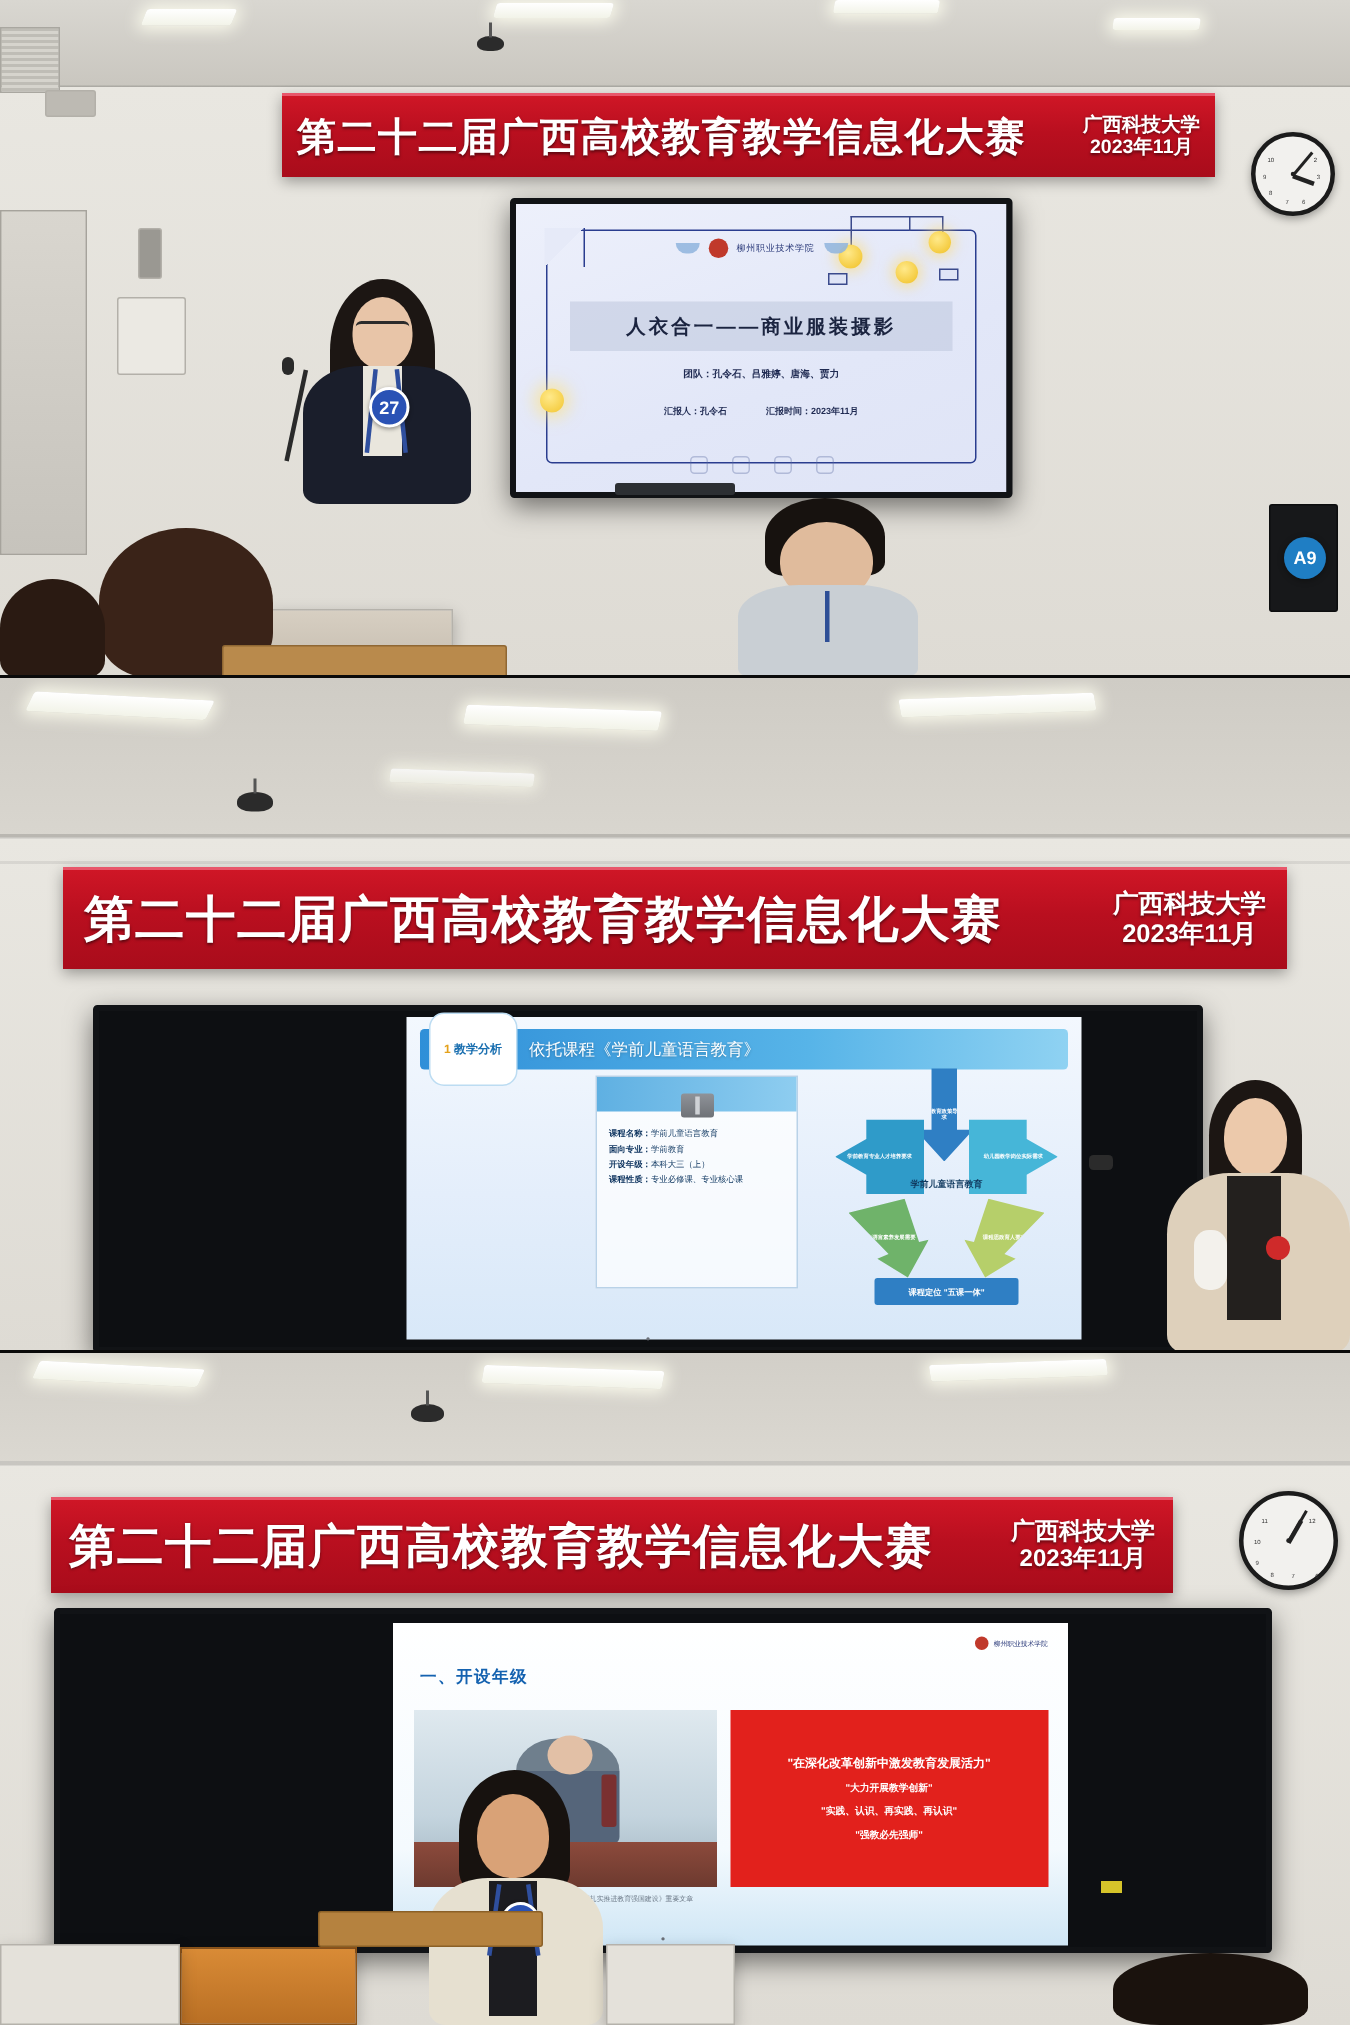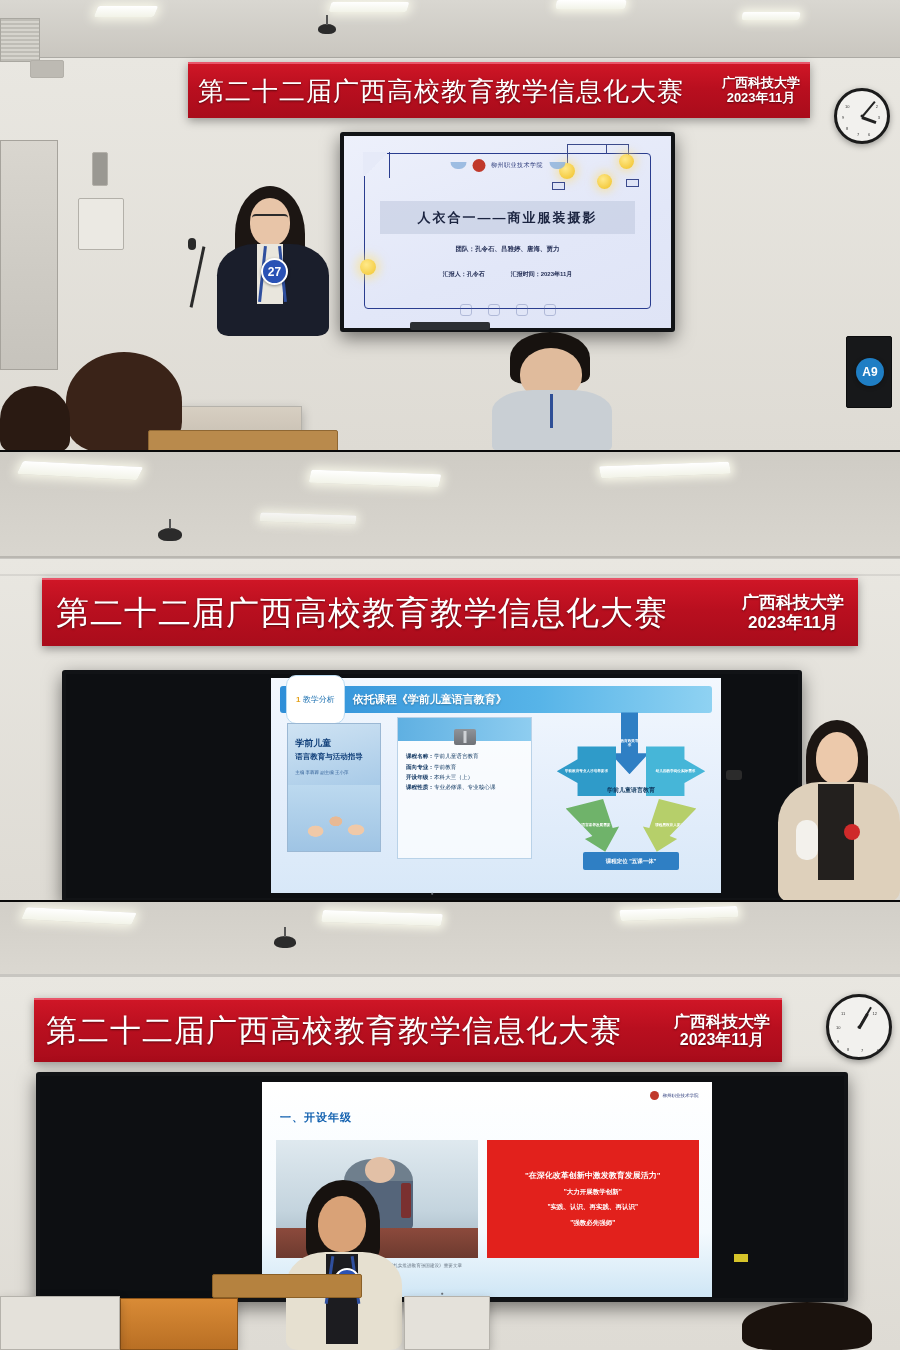--- a/index.html
+++ b/index.html
@@ -41,21 +41,21 @@
 
   
   .banner {
     position:absolute;
     background:linear-gradient(180deg,#cf1626,#b90f1f 45%,#a90c1b);
     border-top:2px solid #e8566a;
     display:flex; align-items:center;
     box-shadow:0 3px 9px rgba(0,0,0,.35);
   }
   .banner .title {
-    color:#fff; font-weight:normal; letter-spacing:1px;
+    color:#fff; font-weight:bold; letter-spacing:1px;
     text-shadow:0 1px 2px rgba(0,0,0,.5);
     white-space:nowrap;
   }
   .banner .org { color:#fff; text-align:center; line-height:1.15; white-space:nowrap; }
   .banner .org div { font-weight:bold; text-shadow:0 1px 2px rgba(0,0,0,.5); }
 
   
   .tv {
     position:absolute; background:#0d0f12; border:4px solid #111316;
     border-radius:3px; box-shadow:0 6px 18px rgba(0,0,0,.5);
@@ -90,24 +90,24 @@
   .s1-lamps .ln{ position:absolute; background:#3b4a8c; }
   .s1-lamps .bx{ position:absolute; border:1px solid #3b4a8c; background:#dfe4f6; }
 
   
   .slide2 { position:absolute; inset:0; background:linear-gradient(180deg,#f3f8fe,#e4eefb 55%,#d8e8f8); }
   .s2-head {
     position:absolute; left:2%; right:2%; top:3.5%; height:13%;
     background:linear-gradient(90deg,#2f8fd8,#57b4e8 60%,#8fd2f2);
     border-radius:3px; display:flex; align-items:center; gap:8px; padding-left:6px;
   }
-  .s2-pill { background:#fff; color:#1a6fb0; font-weight:normal; font-size:8px;
+  .s2-pill { background:#fff; color:#1a6fb0; font-weight:bold; font-size:8px;
              padding:18px 9px; border-radius:10px; white-space:nowrap; border:1px solid #bcdcf2;}
   .s2-pill b{ color:#e4a11b; }
-  .s2-headtxt{ color:#fff; font-weight:bold; font-size:11px; text-shadow:0 1px 2px rgba(0,0,0,.25); white-space:nowrap;}
+  .s2-headtxt{ color:#fff; font-weight:normal; font-size:11px; text-shadow:0 1px 2px rgba(0,0,0,.25); white-space:nowrap;}
   .s2-book { position:absolute; left:3.5%; top:21%; width:21%; height:60%;
              background:linear-gradient(165deg,#cfe3f3,#a9cbe8 55%,#8bb6dd); border:1px solid #9bb8d4;
              overflow:hidden;}
   .s2-book .bt{ position:absolute; left:8%; top:10%; color:#12407a; font-weight:bold; font-size:9px; line-height:1.35;}
   .s2-book .bs{ position:absolute; left:8%; top:36%; font-size:4.5px;color:#2b5a93;}
   .s2-book .ppl{ position:absolute; left:0; right:0; bottom:0; height:52%;
              background:radial-gradient(ellipse at 30% 70%,#f0c9a8 8%,transparent 9%),
                         radial-gradient(ellipse at 52% 55%,#e8b994 9%,transparent 10%),
                         radial-gradient(ellipse at 74% 68%,#f0c9a8 8%,transparent 9%),
                         linear-gradient(180deg,#bcd9ef,#9fc4e4);}
@@ -278,21 +278,21 @@
             <span></span>
         </div>
       </div>
     </div>
     <div class="wallbox" style="left:410px;top:322px;width:80px;height:8px;background:#2c2f33;border:none;"></div>
 
     <div class="room-sign" style="right:16px;top:358px;width:28px;height:28px;font-size:12px;">A9</div>
     <div class="wallbox" style="right:8px;top:336px;width:46px;height:72px;background:#17181a;border-color:#0c0d0e;"></div>
     <div class="room-sign" style="right:16px;top:358px;width:28px;height:28px;font-size:12px;">A9</div>
 
-    <div class="person" style="left:213px;top:186px;width:120px;height:150px;">
+    <div class="person" style="left:198px;top:186px;width:120px;height:150px;">
       <div class="p-hair" style="left:22px;top:0;width:70px;height:96px;"></div>
       <div class="p-head" style="left:37px;top:12px;width:40px;height:48px;background:#e8c5a8;"></div>
       <div style="position:absolute;left:39px;top:28px;width:36px;height:8px;border-top:2px solid #2b2b2b;border-radius:4px;"></div>
       <div class="p-body" style="left:4px;top:58px;width:112px;height:92px;background:#1a1e2b;"></div>
       <div style="position:absolute;left:44px;top:58px;width:26px;height:60px;background:#e9e6dd;"></div>
       <div class="lanyard" style="left:48px;top:60px;height:56px;transform:rotate(6deg);"></div>
       <div class="lanyard" style="left:68px;top:60px;height:56px;transform:rotate(-6deg);"></div>
       <div class="p-badge" style="left:48px;top:72px;width:27px;height:27px;font-size:12px;">27</div>
     </div>
     <div class="mic-stand" style="left:196px;top:246px;width:3px;height:62px;transform:rotate(12deg);"></div>
@@ -341,26 +341,20 @@
     <div class="tv" style="left:62px;top:218px;width:740px;height:232px;">
       <div class="slide2" style="left:205px;top:4px;width:450px;height:215px;">
         <div class="s2-head">
           <div class="s2-pill">
             <b>1</b>
             <span>教学分析</span>
           </div>
           <div class="s2-headtxt">依托课程《学前儿童语言教育》</div>
         </div>
 
-        <div class="s2-book">
-          <div class="bt">学前儿童</div>
-          <div class="bt" style="top:22%;font-size:7.5px;">语言教育与活动指导</div>
-          <div class="bs">主编 李蓉蓉 副主编 王小萍</div>
-          <div class="ppl"></div>
-        </div>
 
         <div class="s2-card">
           <div class="tabbar"></div>
           <div class="s2-clip"></div>
           <div class="s2-rows">
             <span class="r"><span class="k">课程名称：</span><span>学前儿童语言教育</span></span>
             <span class="r"><span class="k">面向专业：</span><span>学前教育</span></span>
             <span class="r"><span class="k">开设年级：</span><span>本科大三（上）</span></span>
             <span class="r"><span class="k">课程性质：</span><span>专业必修课、专业核心课</span></span>
           </div>

